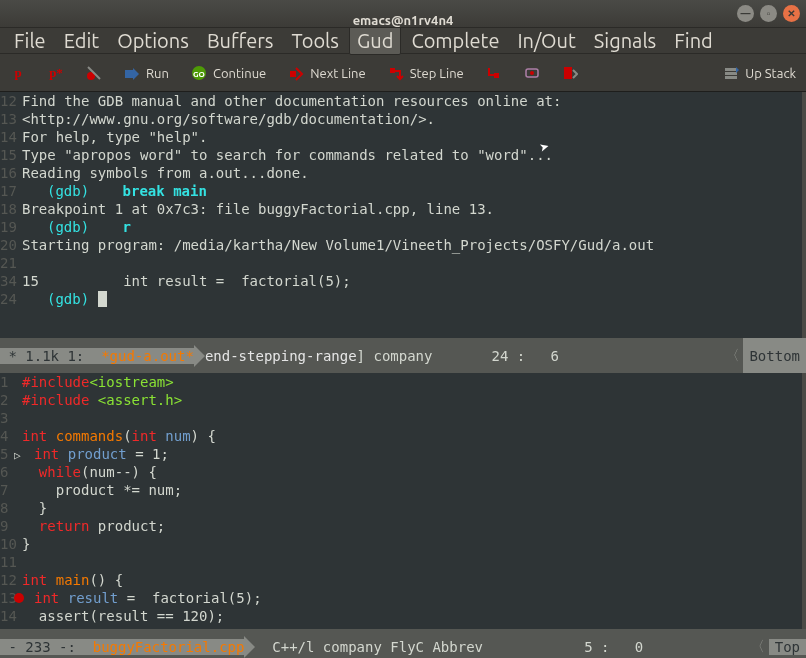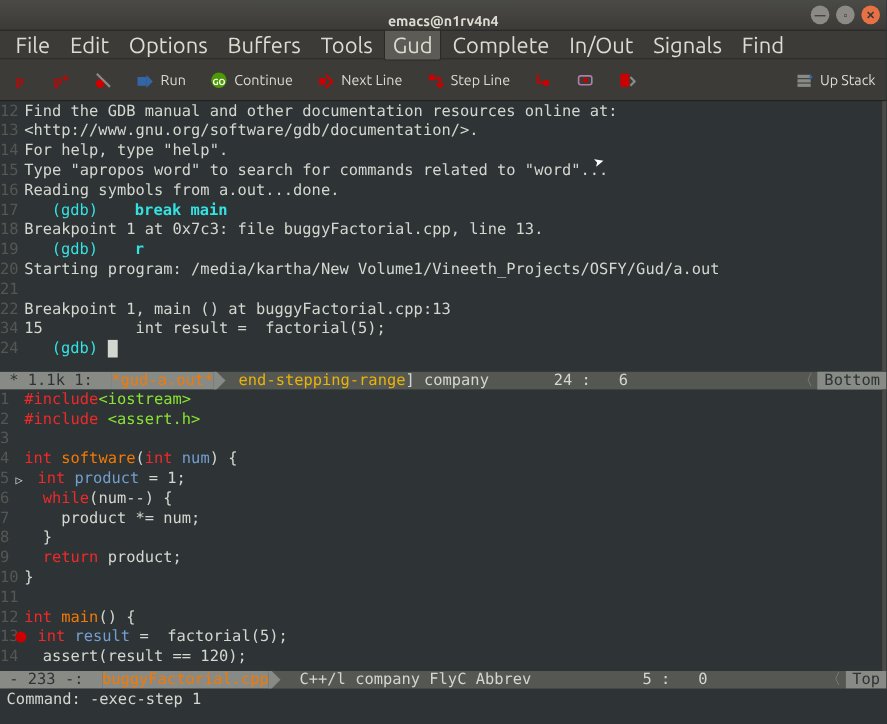--- a/index.html
+++ b/index.html
@@ -100,31 +100,31 @@
   .blue { color: #729fcf; }
   .orange { color: #f57900; }
   .green { color: #8ae234; }
   .caret {
     display: inline-block;
     width: 9px; height: 16px;
     background: #d3d7cf;
     vertical-align: text-top;
   }
   .modeline {
-    height: 16px;
+    height: 35px;
     background: #555753;
     color: #d3d7cf;
     display: flex;
     align-items: center;
     font-size: 14px;
     white-space: pre;
     overflow: hidden;
   }
   .ml-orange { color: #f57900; }
-  .ml-red { color: #eab308; margin-left: 12px; }
+  .ml-red { color: #e5e5e5; }
   .ml-chev { color: #888a85; }
   .gutter-bp {
     position: relative;
   }
   .bp-dot {
     position: absolute;
     left: 14px;
     width: 10px; height: 10px;
     background: #cc0000;
     border-radius: 50%;
@@ -274,21 +274,20 @@
   <div class="line"><span class="ln">12</span><span class="code">Find the GDB manual and other documentation resources online at:</span></div>
   <div class="line"><span class="ln">13</span><span class="code">&lt;http://www.gnu.org/software/gdb/documentation/&gt;.</span></div>
   <div class="line"><span class="ln">14</span><span class="code">For help, type "help".</span></div>
   <div class="line"><span class="ln">15</span><span class="code">Type "apropos word" to search for commands related to "word"...</span></div>
   <div class="line"><span class="ln">16</span><span class="code">Reading symbols from a.out...done.</span></div>
   <div class="line"><span class="ln">17</span><span class="code"><span class="cyan">(gdb) </span><span class="cyan" style="font-weight:bold">break main</span></span></div>
   <div class="line"><span class="ln">18</span><span class="code">Breakpoint 1 at 0x7c3: file buggyFactorial.cpp, line 13.</span></div>
   <div class="line"><span class="ln">19</span><span class="code"><span class="cyan">(gdb) </span><span class="cyan" style="font-weight:bold">r</span></span></div>
   <div class="line"><span class="ln">20</span><span class="code">Starting program: /media/kartha/New Volume1/Vineeth_Projects/OSFY/Gud/a.out</span></div>
   <div class="line"><span class="ln">21</span><span class="code"></span></div>
-  <div class="line"><span class="ln">22</span><span class="code">Breakpoint 1, main () at buggyFactorial.cpp:13</span></div>
   <div class="line"><span class="ln">34</span><span class="code">15          int result =  factorial(5);</span></div>
   <div class="line"><span class="ln">24</span><span class="code"><span class="cyan">(gdb) </span><span class="caret"></span></span></div>
   <div class="cursor-pointer" style="top:46px;left:540px">➤</div>
 </div>
 
 <div class="modeline" style="background:#555753">
   <span style="background:#888a85;color:#2e3436"> * 1.1k 1:  </span>
   <span class="ml-orange" style="background:#888a85">*gud-a.out*</span>
   <span style="display:inline-block;width:0;height:0;border-top:11px solid transparent;border-bottom:11px solid transparent;border-left:11px solid #888a85"></span>
   <span class="ml-red">end-stepping-range</span><span>] company</span>
@@ -296,21 +295,21 @@
   <span style="flex:1"></span>
   <span class="ml-chev" style="margin-right:4px">〈</span>
   <span style="background:#888a85;color:#2e3436;padding:12px 6px">Bottom</span>
 </div>
 
 <div class="editor-area" style="height:256px;position:relative">
   <div class="scroll-edge" style="top:0;height:256px"></div>
   <div class="line"><span class="ln">1</span><span class="code"><span class="lred">#include</span><span class="green">&lt;iostream&gt;</span></span></div>
   <div class="line"><span class="ln">2</span><span class="code"><span class="lred">#include </span><span class="green">&lt;assert.h&gt;</span></span></div>
   <div class="line"><span class="ln">3</span><span class="code"></span></div>
-  <div class="line"><span class="ln">4</span><span class="code"><span class="lred">int </span><span class="orange">software</span><span>(</span><span class="lred">int </span><span class="blue">num</span><span>) {</span></span></div>
+  <div class="line"><span class="ln">4</span><span class="code"><span class="lred">int </span><span class="orange">commands</span><span>(</span><span class="lred">int </span><span class="blue">num</span><span>) {</span></span></div>
   <div class="line gutter-bp"><span class="ln">5</span><span class="cur-arrow" style="top:2px">▷</span><span class="code" style="padding-left:12px"><span class="lred">int </span><span class="blue">product</span><span> = 1;</span></span></div>
   <div class="line"><span class="ln">6</span><span class="code"><span>  </span><span class="lred">while</span><span>(num--) {</span></span></div>
   <div class="line"><span class="ln">7</span><span class="code">    product *= num;</span></div>
   <div class="line"><span class="ln">8</span><span class="code">  }</span></div>
   <div class="line"><span class="ln">9</span><span class="code"><span>  </span><span class="lred">return</span><span> product;</span></span></div>
   <div class="line"><span class="ln">10</span><span class="code">}</span></div>
   <div class="line"><span class="ln">11</span><span class="code"></span></div>
   <div class="line"><span class="ln">12</span><span class="code"><span class="lred">int </span><span class="orange">main</span><span>() {</span></span></div>
   <div class="line gutter-bp"><span class="ln">13</span><span class="bp-dot" style="top:4px"></span><span class="code" style="padding-left:12px"><span class="lred">int </span><span class="blue">result</span><span> =  factorial(5);</span></span></div>
   <div class="line"><span class="ln">14</span><span class="code">  assert(result == 120);</span></div>

